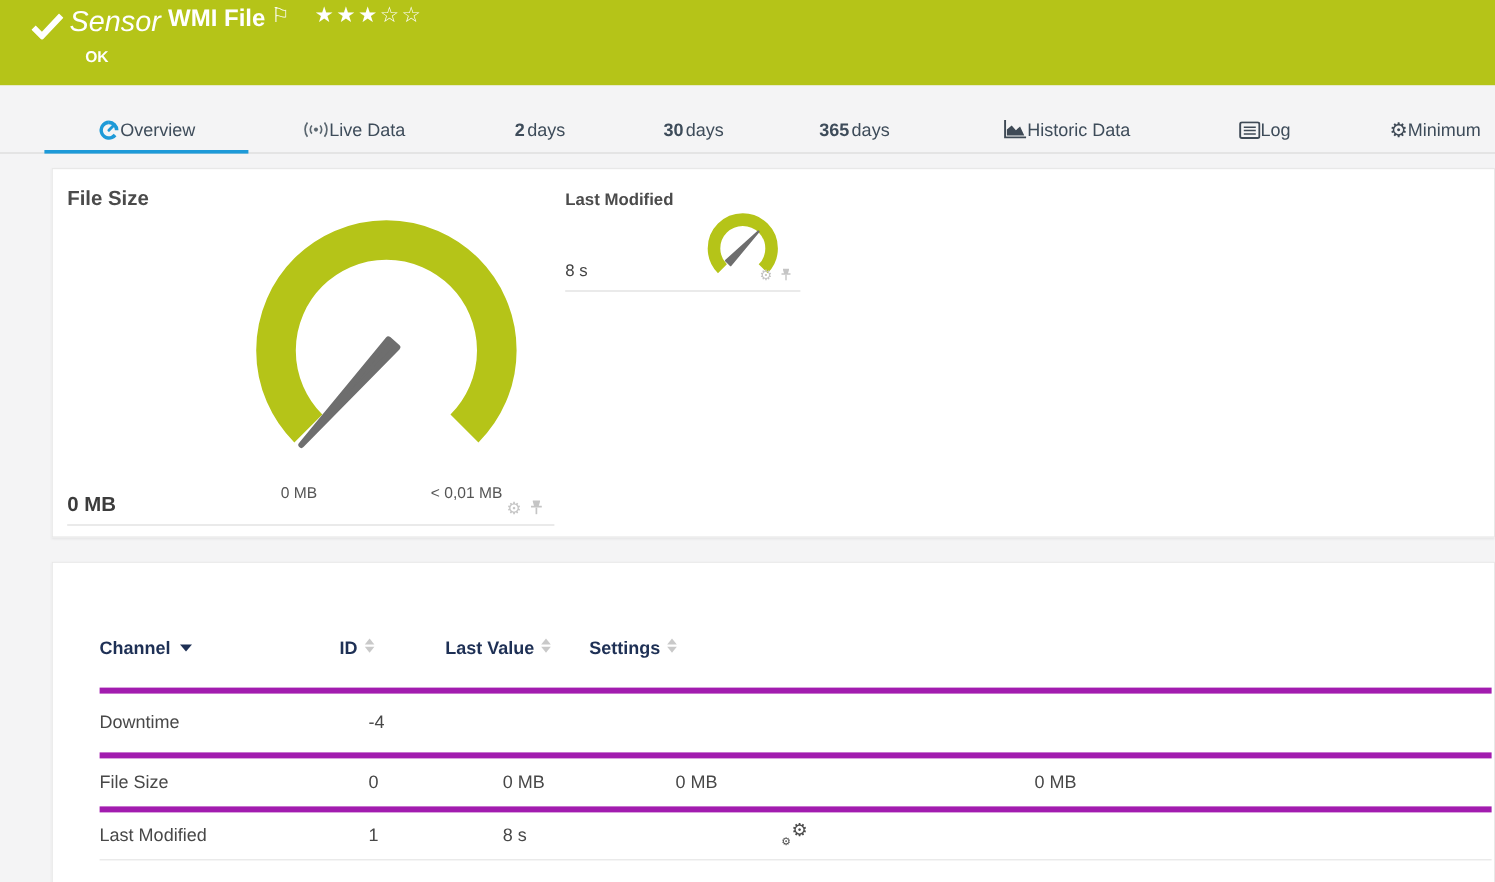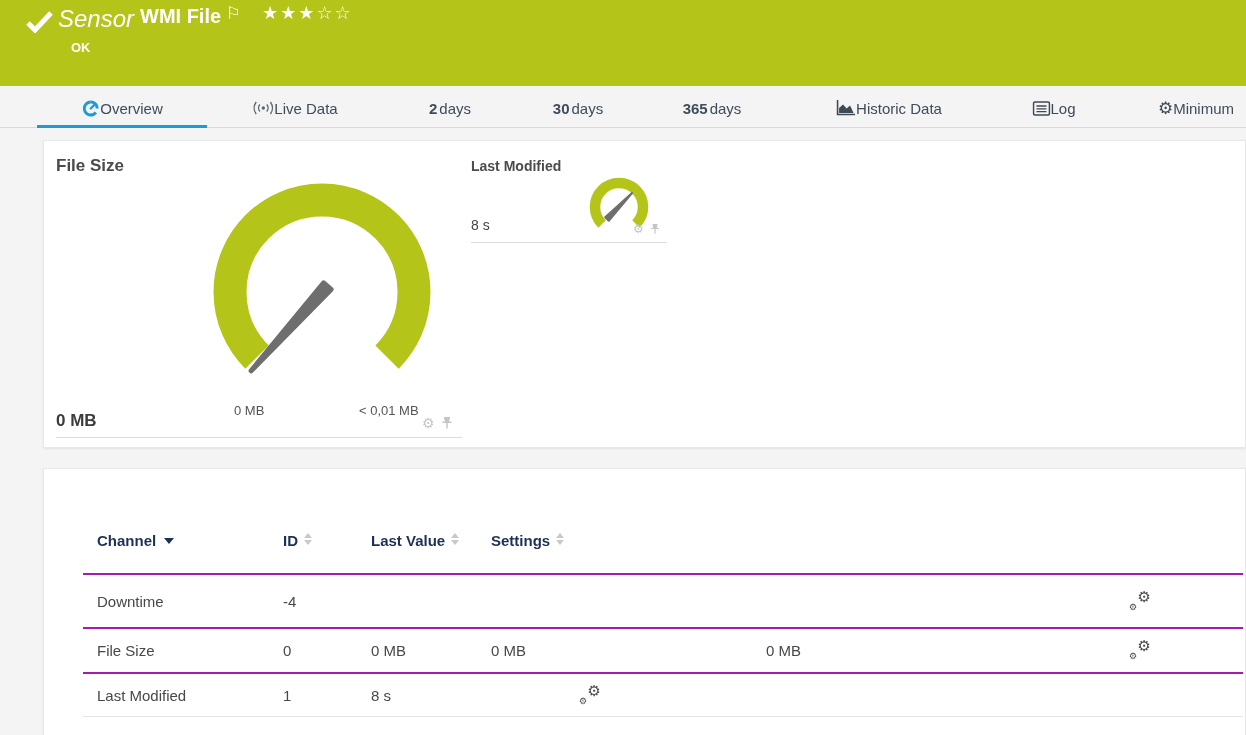--- a/index.html
+++ b/index.html
@@ -1,21 +1,21 @@
 <!DOCTYPE html>
 <html><head>
 <meta charset="utf-8">
 <style>
   * { margin:0; padding:0; box-sizing:border-box; }
   html,body { width:1246px; height:735px; overflow:hidden;
     font-family:"Liberation Sans","DejaVu Sans",sans-serif; background:#f4f4f5; }
   #app { position:absolute; left:0; top:0; width:1246px; height:735px; }
 
   
-  #hdr { position:absolute; left:0; top:0; width:1246px; height:86px; background:#b5c418; color:#fff; }
+  #hdr { position:absolute; left:0; top:0; width:1246px; height:71px; background:#b5c418; color:#fff; }
   #hdr .check { position:absolute; left:26px; top:11px; }
   #hdr .kind { position:absolute; left:58px; top:5px; font-size:24px; font-style:italic; }
   #hdr .title { position:absolute; left:140px; top:5px; font-size:20px; font-weight:bold; }
   #hdr .flag { position:absolute; left:226px; top:3px; font-size:17px; cursor:pointer; }
   #hdr .stars { position:absolute; left:262px; top:2px; font-size:18px; letter-spacing:2px; cursor:pointer; }
   #hdr .status { position:absolute; left:71px; top:40px; font-size:13px; font-weight:bold; }
 
   
   #tabbar { position:absolute; left:0; top:88px; width:1246px; height:40px; }
   #tabbar .baseline { position:absolute; left:0; top:39px; width:1246px; height:1px; background:#d9d9d9; }
@@ -48,23 +48,23 @@
   #blk-lastmod .gtools { left:162px; top:65px; }
   .gtools .gear-glyph { font-size:14px; line-height:1; cursor:pointer; }
   .gtools svg { cursor:pointer; }
 
   
   #tbl { position:absolute; left:39px; top:62px; width:1160px; font-size:15px; }
   .trow { display:grid; grid-template-columns:200px 88px 120px 275px 275px 200px; align-items:center; }
   .thead { align-items:start; padding-bottom:10px; color:#1e3055; font-weight:bold; line-height:20px; min-height:42px; }
   .thead .cell { cursor:pointer; }
   .cell { text-align:left; }
-  .cell.c-channel { text-align:left;margin-left:14px; }
+  .cell.c-channel { text-align:left; }
   .cell.c-gear { text-align:left; padding-left:88px; }
-  .tdata { border-top:2px solid #a21caf; color:#484848; height:45px; }
+  .tdata { border-top:5px solid #a21caf; color:#484848; height:45px;gap:24px; }
   .tdata.first { height:54px; }
   .tdata.last { border-bottom:1px solid #e5e5e5; }
   .sort { display:inline-block; margin-left:6px; vertical-align:1px; }
   .sort i { display:block; width:0; height:0; border-left:4px solid transparent; border-right:4px solid transparent; }
   .sort .up { border-bottom:5px solid #c9c9c9; margin-bottom:2px; }
   .sort .dn { border-top:5px solid #c9c9c9; }
   .caret { display:inline-block; width:0; height:0; border-left:5px solid transparent; border-right:5px solid transparent;
     border-top:6px solid #1e3055; margin-left:8px; vertical-align:2px; }
   .rowgear { position:relative; display:inline-block; width:22px; height:20px; color:#4a4a4a; cursor:pointer; }
   .rowgear .g1 { position:absolute; right:0; top:-2px; font-size:15px; }

